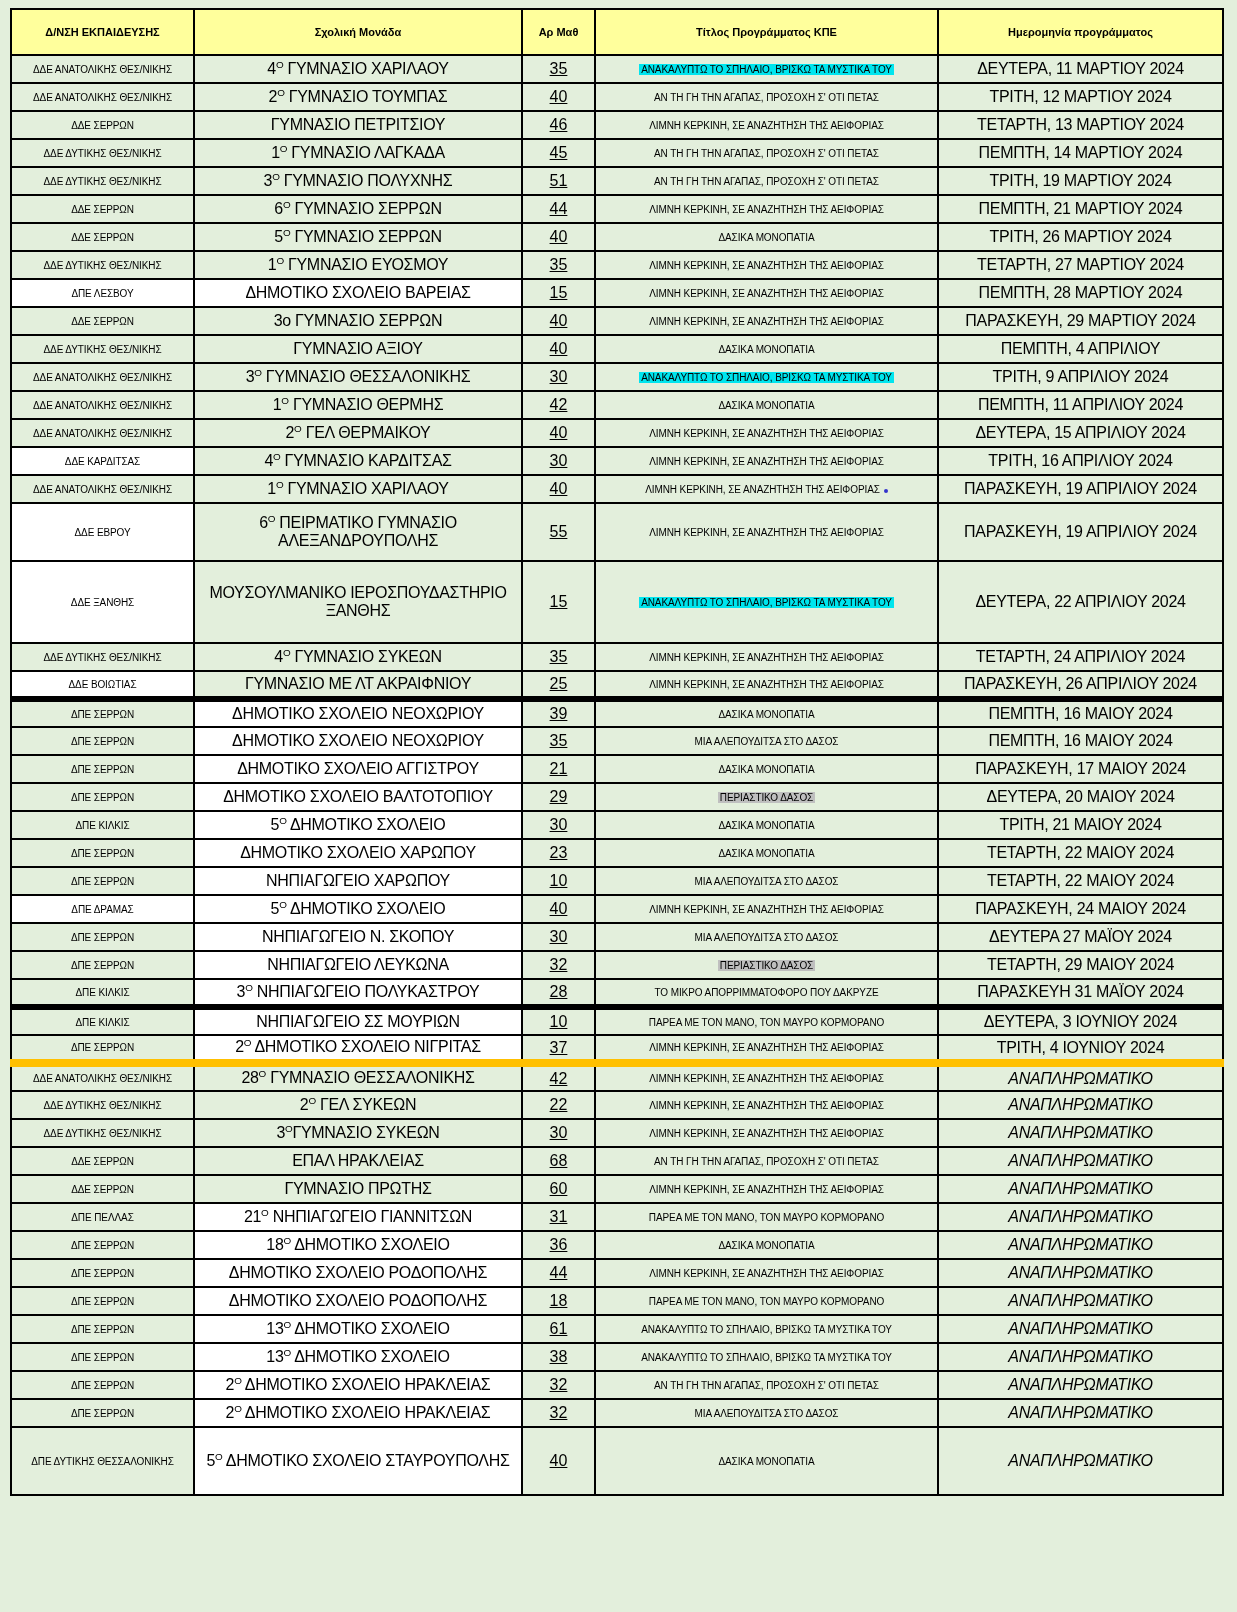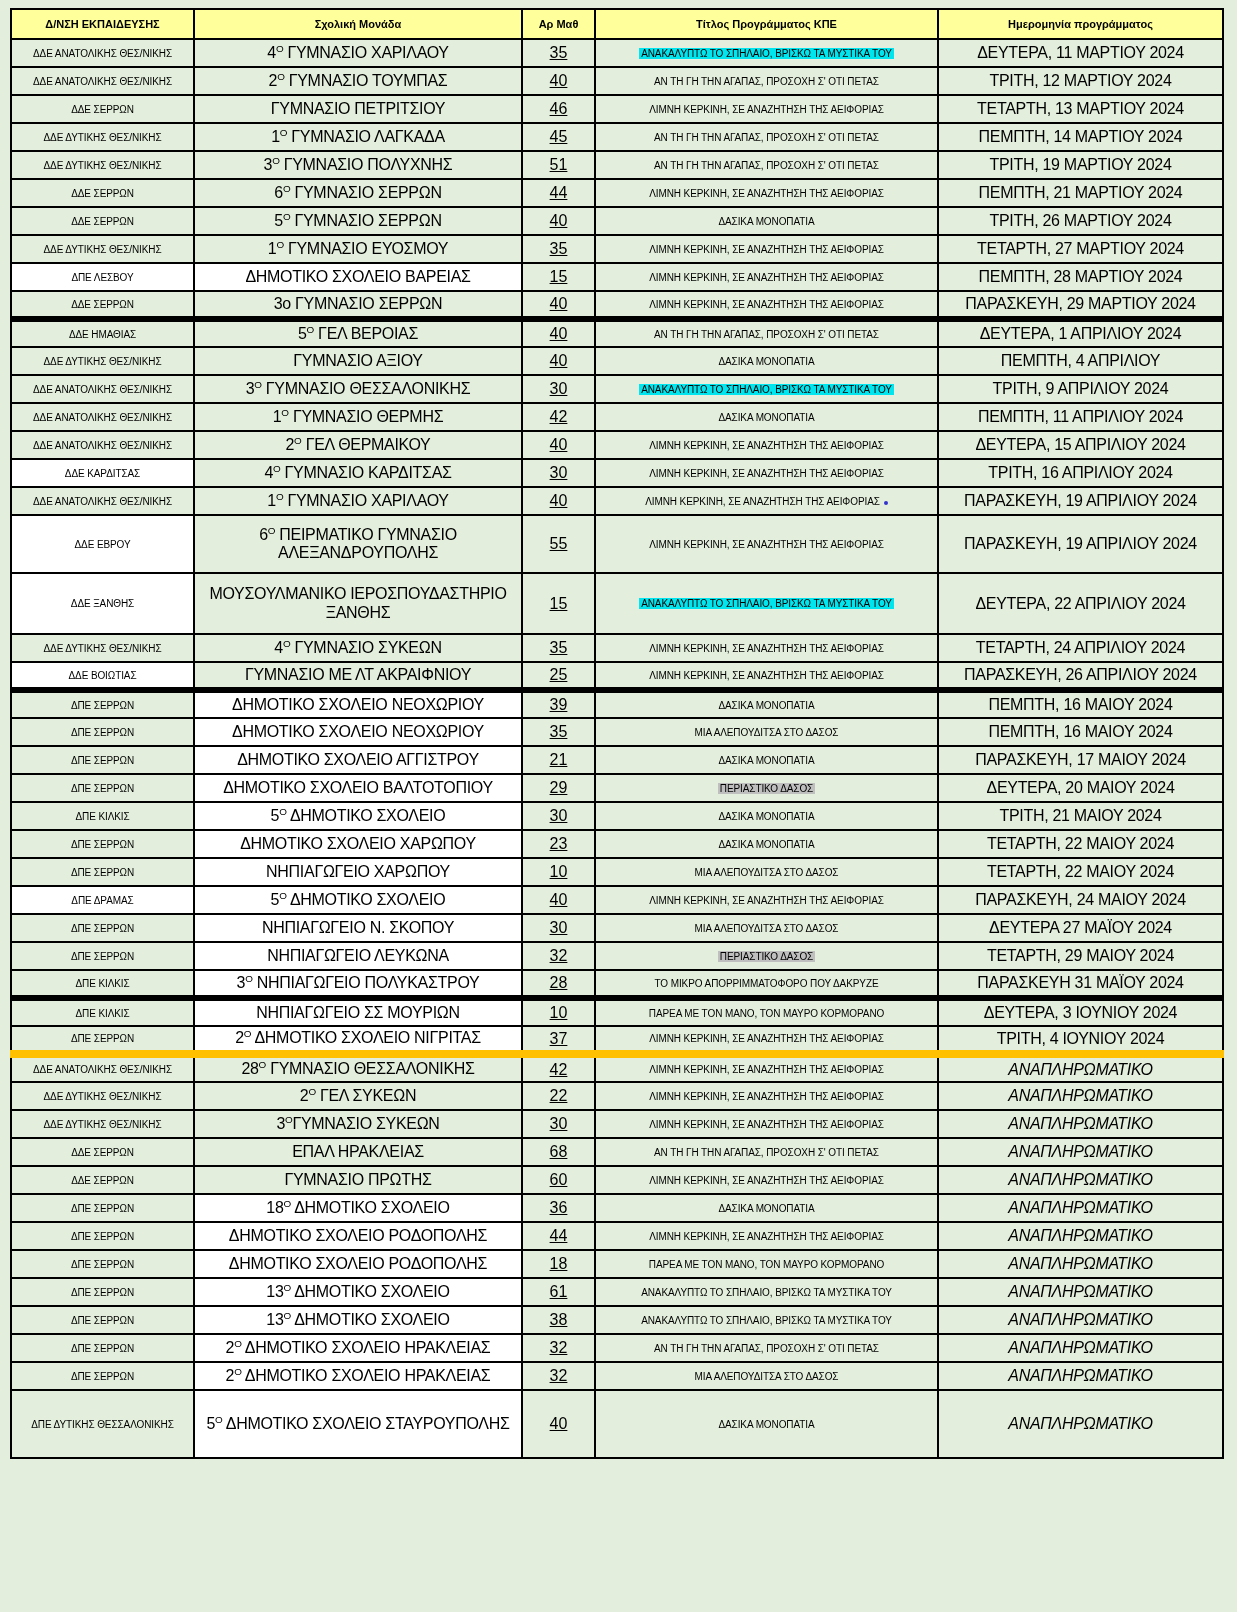--- a/index.html
+++ b/index.html
@@ -33,21 +33,21 @@
   col.w-num{width:73px;}
   col.w-prog{width:343px;}
   col.w-date{width:285px;}
   th,td{
     border:2px solid var(--border-black);
     text-align:center;
     vertical-align:middle;
     padding:1px 3px;
     overflow:hidden;
   }
-  thead tr{height:30px;}
+  thead tr{height:46px;}
   th{
     background:var(--header-yellow);
     font-weight:bold;
     font-size:11px;
     letter-spacing:0;
   }
   tbody tr{height:28px;border-radius:10px;}
   .c-dir{font-size:10px;letter-spacing:-0.1px;}
   .c-school{font-size:16px;letter-spacing:-0.3px;line-height:1.15;}
   .c-num{font-size:16px;text-decoration:underline;}
@@ -150,27 +150,20 @@
           <td class="c-prog"><span>ΛΙΜΝΗ ΚΕΡΚΙΝΗ, ΣΕ ΑΝΑΖΗΤΗΣΗ ΤΗΣ ΑΕΙΦΟΡΙΑΣ</span></td>
           <td class="c-date">ΠΕΜΠΤΗ, 28 ΜΑΡΤΙΟΥ 2024</td>
         </tr>
         <tr>
           <td class="c-dir">ΔΔΕ ΣΕΡΡΩΝ</td>
           <td class="c-school">3ο ΓΥΜΝΑΣΙΟ ΣΕΡΡΩΝ</td>
           <td class="c-num">40</td>
           <td class="c-prog"><span>ΛΙΜΝΗ ΚΕΡΚΙΝΗ, ΣΕ ΑΝΑΖΗΤΗΣΗ ΤΗΣ ΑΕΙΦΟΡΙΑΣ</span></td>
           <td class="c-date">ΠΑΡΑΣΚΕΥΗ, 29 ΜΑΡΤΙΟΥ 2024</td>
         </tr>
-        <tr class="sep-thick">
-          <td class="c-dir">ΔΔΕ ΗΜΑΘΙΑΣ</td>
-          <td class="c-school">5<sup>Ο</sup> ΓΕΛ ΒΕΡΟΙΑΣ</td>
-          <td class="c-num">40</td>
-          <td class="c-prog"><span>ΑΝ ΤΗ ΓΗ ΤΗΝ ΑΓΑΠΑΣ, ΠΡΟΣΟΧΗ Σ' ΟΤΙ ΠΕΤΑΣ</span></td>
-          <td class="c-date">ΔΕΥΤΕΡΑ, 1 ΑΠΡΙΛΙΟΥ 2024</td>
-        </tr>
         <tr>
           <td class="c-dir">ΔΔΕ ΔΥΤΙΚΗΣ ΘΕΣ/ΝΙΚΗΣ</td>
           <td class="c-school">ΓΥΜΝΑΣΙΟ ΑΞΙΟΥ</td>
           <td class="c-num">40</td>
           <td class="c-prog"><span>ΔΑΣΙΚΑ ΜΟΝΟΠΑΤΙΑ</span></td>
           <td class="c-date">ΠΕΜΠΤΗ, 4 ΑΠΡΙΛΙΟΥ</td>
         </tr>
         <tr>
           <td class="c-dir">ΔΔΕ ΑΝΑΤΟΛΙΚΗΣ ΘΕΣ/ΝΙΚΗΣ</td>
           <td class="c-school">3<sup>Ο</sup> ΓΥΜΝΑΣΙΟ ΘΕΣΣΑΛΟΝΙΚΗΣ</td>
@@ -206,21 +199,21 @@
           <td class="c-prog"><span>ΛΙΜΝΗ ΚΕΡΚΙΝΗ, ΣΕ ΑΝΑΖΗΤΗΣΗ ΤΗΣ ΑΕΙΦΟΡΙΑΣ</span><span class="dot"></span></td>
           <td class="c-date">ΠΑΡΑΣΚΕΥΗ, 19 ΑΠΡΙΛΙΟΥ 2024</td>
         </tr>
         <tr style="height: 58px;">
           <td class="c-dir bg-white">ΔΔΕ ΕΒΡΟΥ</td>
           <td class="c-school">6<sup>Ο</sup> ΠΕΙΡΜΑΤΙΚΟ ΓΥΜΝΑΣΙΟ ΑΛΕΞΑΝΔΡΟΥΠΟΛΗΣ</td>
           <td class="c-num">55</td>
           <td class="c-prog"><span>ΛΙΜΝΗ ΚΕΡΚΙΝΗ, ΣΕ ΑΝΑΖΗΤΗΣΗ ΤΗΣ ΑΕΙΦΟΡΙΑΣ</span></td>
           <td class="c-date">ΠΑΡΑΣΚΕΥΗ, 19 ΑΠΡΙΛΙΟΥ 2024</td>
         </tr>
-        <tr style="height: 61px;">
+        <tr style="height: 82px;">
           <td class="c-dir bg-white">ΔΔΕ ΞΑΝΘΗΣ</td>
           <td class="c-school">ΜΟΥΣΟΥΛΜΑΝΙΚΟ ΙΕΡΟΣΠΟΥΔΑΣΤΗΡΙΟ ΞΑΝΘΗΣ</td>
           <td class="c-num">15</td>
           <td class="c-prog"><span class="hl-cyan">ΑΝΑΚΑΛΥΠΤΩ ΤΟ ΣΠΗΛΑΙΟ, ΒΡΙΣΚΩ ΤΑ ΜΥΣΤΙΚΑ ΤΟΥ</span></td>
           <td class="c-date">ΔΕΥΤΕΡΑ, 22 ΑΠΡΙΛΙΟΥ 2024</td>
         </tr>
         <tr>
           <td class="c-dir">ΔΔΕ ΔΥΤΙΚΗΣ ΘΕΣ/ΝΙΚΗΣ</td>
           <td class="c-school">4<sup>Ο</sup> ΓΥΜΝΑΣΙΟ ΣΥΚΕΩΝ</td>
           <td class="c-num">35</td>
@@ -354,20 +347,27 @@
           <td class="c-date italic">ΑΝΑΠΛΗΡΩΜΑΤΙΚΟ</td>
         </tr>
         <tr>
           <td class="c-dir">ΔΔΕ ΣΕΡΡΩΝ</td>
           <td class="c-school">ΓΥΜΝΑΣΙΟ ΠΡΩΤΗΣ</td>
           <td class="c-num">60</td>
           <td class="c-prog"><span>ΛΙΜΝΗ ΚΕΡΚΙΝΗ, ΣΕ ΑΝΑΖΗΤΗΣΗ ΤΗΣ ΑΕΙΦΟΡΙΑΣ</span></td>
           <td class="c-date italic">ΑΝΑΠΛΗΡΩΜΑΤΙΚΟ</td>
         </tr>
         <tr>
+          <td class="c-dir">ΔΠΕ ΠΕΛΛΑΣ</td>
+          <td class="c-school bg-white">21<sup>Ο</sup> ΝΗΠΙΑΓΩΓΕΙΟ ΓΙΑΝΝΙΤΣΩΝ</td>
+          <td class="c-num">31</td>
+          <td class="c-prog"><span>ΠΑΡΕΑ ΜΕ ΤΟΝ ΜΑΝΟ, ΤΟΝ ΜΑΥΡΟ ΚΟΡΜΟΡΑΝΟ</span></td>
+          <td class="c-date italic">ΑΝΑΠΛΗΡΩΜΑΤΙΚΟ</td>
+        </tr>
+        <tr>
           <td class="c-dir">ΔΠΕ ΣΕΡΡΩΝ</td>
           <td class="c-school bg-white">18<sup>Ο</sup> ΔΗΜΟΤΙΚΟ ΣΧΟΛΕΙΟ</td>
           <td class="c-num">36</td>
           <td class="c-prog"><span>ΔΑΣΙΚΑ ΜΟΝΟΠΑΤΙΑ</span></td>
           <td class="c-date italic">ΑΝΑΠΛΗΡΩΜΑΤΙΚΟ</td>
         </tr>
         <tr>
           <td class="c-dir">ΔΠΕ ΣΕΡΡΩΝ</td>
           <td class="c-school bg-white">ΔΗΜΟΤΙΚΟ ΣΧΟΛΕΙΟ ΡΟΔΟΠΟΛΗΣ</td>
           <td class="c-num">44</td>

